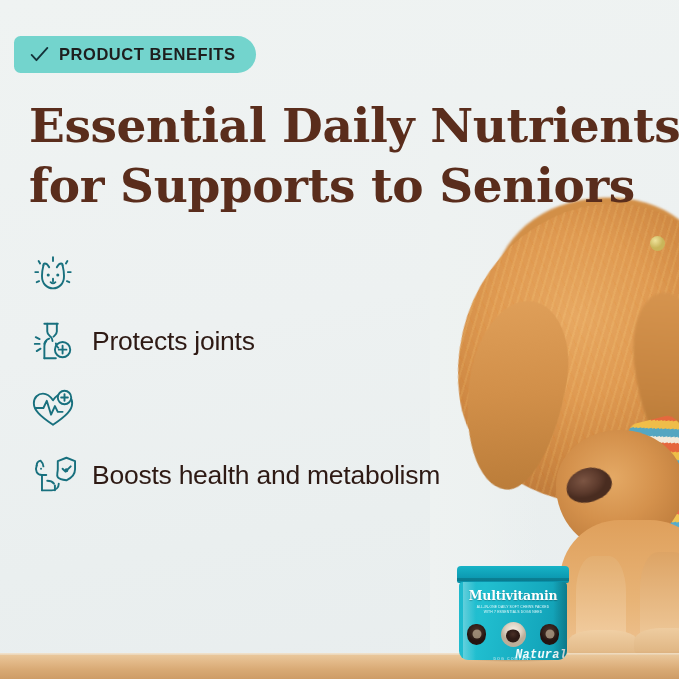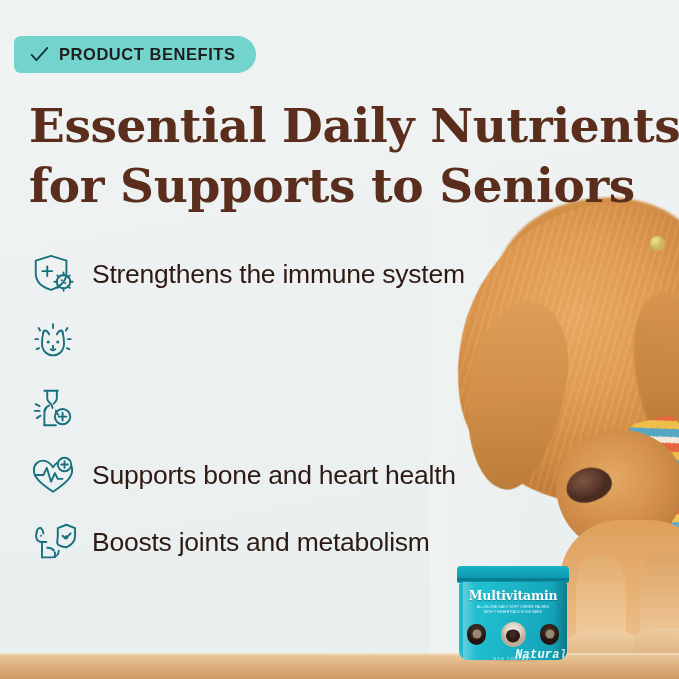--- a/index.html
+++ b/index.html
@@ -159,31 +159,20 @@
     <span class="badge-label">PRODUCT BENEFITS</span>
   </div>
 
   <div class="headline">
     <div>Essential Daily Nutrients</div>
     <div>for Supports to Seniors</div>
   </div>
 
   <div class="benefits">
 
-    <div class="brow">
-      <svg class="bico" viewBox="0 0 48 48" fill="none" stroke="#18707E" stroke-width="2" stroke-linecap="round" stroke-linejoin="round">
-        <path d="M22 5 L38 10 V23 c0 9-7 14.5-16 17.5C13 38 6 32.5 6 23 V10 Z"></path>
-        <path d="M18 16v10M13 21h10"></path>
-        <circle cx="35" cy="32" r="7"></circle>
-        <path d="M35 22.5v3M35 38.5v3M25.5 32h3M41.5 32h3M28.5 25.5l2 2M41.5 25.5l-2 2M28.5 38.5l2-2M41.5 38.5l-2-2"></path>
-        <circle cx="33" cy="30.5" r="1.1" fill="#18707E" stroke="none"></circle>
-        <circle cx="36.8" cy="33.5" r="1.1" fill="#18707E" stroke="none"></circle>
-      </svg>
-      <span class="btext">Strengthens the immune system</span>
-    </div>
 
     <div class="brow">
       <svg class="bico" viewBox="0 0 48 48" fill="none" stroke="#18707E" stroke-width="2" stroke-linecap="round" stroke-linejoin="round">
         <path d="M14 15c0-1 .5-2 1.5-2C17 13 19 15 20 17"></path>
         <path d="M34 15c0-1-.5-2-1.5-2C31 13 29 15 28 17"></path>
         <path d="M14 15c-1 4-1.5 8-1.5 11 0 8 5 13 11.5 13s11.5-5 11.5-13c0-3-.5-7-1.5-11"></path>
         <circle cx="19" cy="25" r="1.6" fill="#18707E" stroke="none"></circle>
         <circle cx="29" cy="25" r="1.6" fill="#18707E" stroke="none"></circle>
         <path d="M24 29v2.5M21.5 32.5c1.5 1.5 3.5 1.5 5 0"></path>
         <path d="M24 6.5v4M9 10.5l1.5 2.5M39 10.5l-1.5 2.5M5.5 22h3M39.5 22h3M7 32.5l2.5-1M41 32.5l-2.5-1"></path>
@@ -196,46 +185,46 @@
         <path d="M28 6v8c0 3-2 4-3.5 5.5"></path>
         <path d="M17 24c-1.5 1.5-2 3.5-2 5.5V42"></path>
         <path d="M27 26.5c0 2 1 3.5 2.5 4.5"></path>
         <path d="M15 42h12"></path>
         <path d="M15 6h14"></path>
         <path d="M20 21.5c-2.5 1-4.5 3-5 5.5"></path>
         <circle cx="34" cy="33" r="8"></circle>
         <path d="M34 29v8M30 33h8"></path>
         <path d="M10 22l-4-2M10 27H5M11 32l-4 2.5"></path>
       </svg>
+      <span class="btext">Protects joints</span>
     </div>
 
     <div class="brow">
       <svg class="bico" viewBox="0 0 48 48" fill="none" stroke="#18707E" stroke-width="2" stroke-linecap="round" stroke-linejoin="round">
         <path d="M24 41.5 C10 32 4 26 4 19 C4 13 8.5 9 13.5 9 c4 0 7.5 2.5 10.5 7 3-4.5 6.5-7 10.5-7 5 0 9.5 4 9.5 10 0 7-6 13-20 22.5Z"></path>
         <path d="M6 24h8l3.5-7.5L22 31l4-9 3 6h5"></path>
         <circle cx="36" cy="13" r="7" fill="#EEF2F1"></circle>
         <path d="M36 9.5v7M32.5 13h7"></path>
       </svg>
-      <span class="btext">Supports bone and heart health</span>
     </div>
 
     <div class="brow">
       <svg class="bico" viewBox="0 0 48 48" fill="none" stroke="#18707E" stroke-width="2" stroke-linecap="round" stroke-linejoin="round">
         <path d="M7 14c0-2.5 1.5-4.5 4-5 2 2 3 4 3 6"></path>
         <path d="M7 14c-1 2.5-1 5 0 7 1 2 3 3 5.5 3H17"></path>
         <path d="M11.5 17.5h.01"></path>
         <path d="M12.5 24v16"></path>
         <path d="M12.5 40h10c4.5 0 7.5-3 7.5-7"></path>
         <path d="M18 30c3 0 5.5 1 7 3"></path>
         <path d="M26 40v-5"></path>
         <circle cx="38" cy="19" r="1" fill="none"></circle>
         <path d="M38 6 L47 9.5 V18 c0 6-4.5 9.5-9 11.5 C24.5 27.5 29 24 29 18 V9.5 Z"></path>
         <path d="M34 17.5l3 3 5.5-5.5"></path>
       </svg>
-      <span class="btext">Boosts joints and metabolism</span>
+      <span class="btext">Boosts health and metabolism</span>
     </div>
 
   </div>
 
   <div class="jar">
     <div class="jar-lid"></div>
     <div class="jar-body">
       <div class="jar-title">Multivitamin</div>
       <div class="jar-sub">ALL-IN-ONE DAILY SOFT CHEWS PACKED WITH 7 ESSENTIALS DOGS NEED</div>
       <div class="medals">

